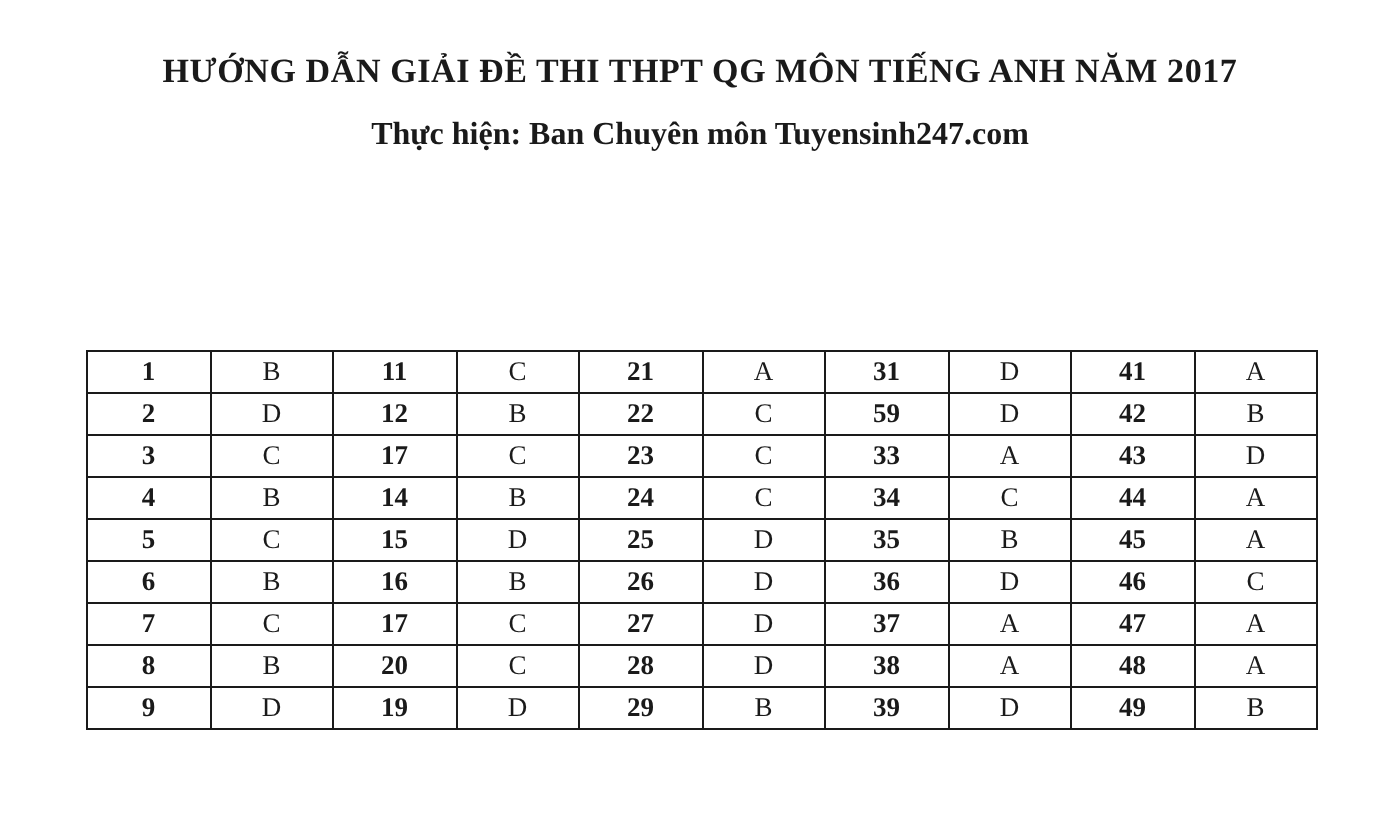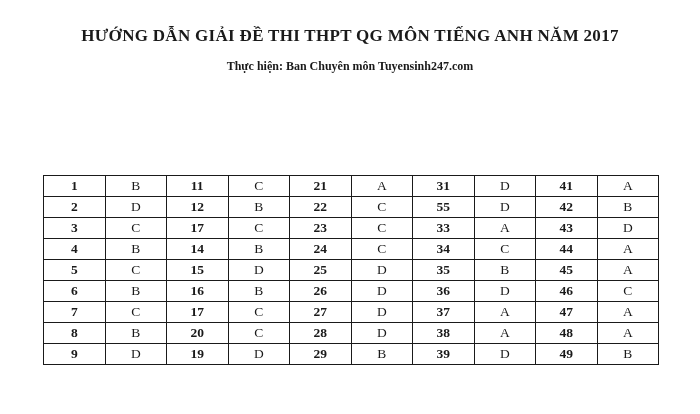--- a/index.html
+++ b/index.html
@@ -31,21 +31,21 @@
     letter-spacing: 0.3px;
     white-space: nowrap;
   }
   .subtitle {
     position: absolute;
     top: 59px;
     left: 0;
     width: 700px;
     text-align: center;
     font-weight: bold;
-    font-size: 12px;
+    font-size: 16px;
     white-space: nowrap;
   }
   .exam-code {
     position: absolute;
     top: 85px;
     left: 0;
     width: 700px;
     text-align: center;
     font-weight: bold;
     font-size: 15px;
@@ -94,21 +94,21 @@
           <td class="q">41</td>
           <td class="a">A</td>
         </tr>
         <tr>
           <td class="q">2</td>
           <td class="a">D</td>
           <td class="q">12</td>
           <td class="a">B</td>
           <td class="q">22</td>
           <td class="a">C</td>
-          <td class="q">55</td>
+          <td class="q">59</td>
           <td class="a">D</td>
           <td class="q">42</td>
           <td class="a">B</td>
         </tr>
         <tr>
           <td class="q">3</td>
           <td class="a">C</td>
           <td class="q">17</td>
           <td class="a">C</td>
           <td class="q">23</td>

